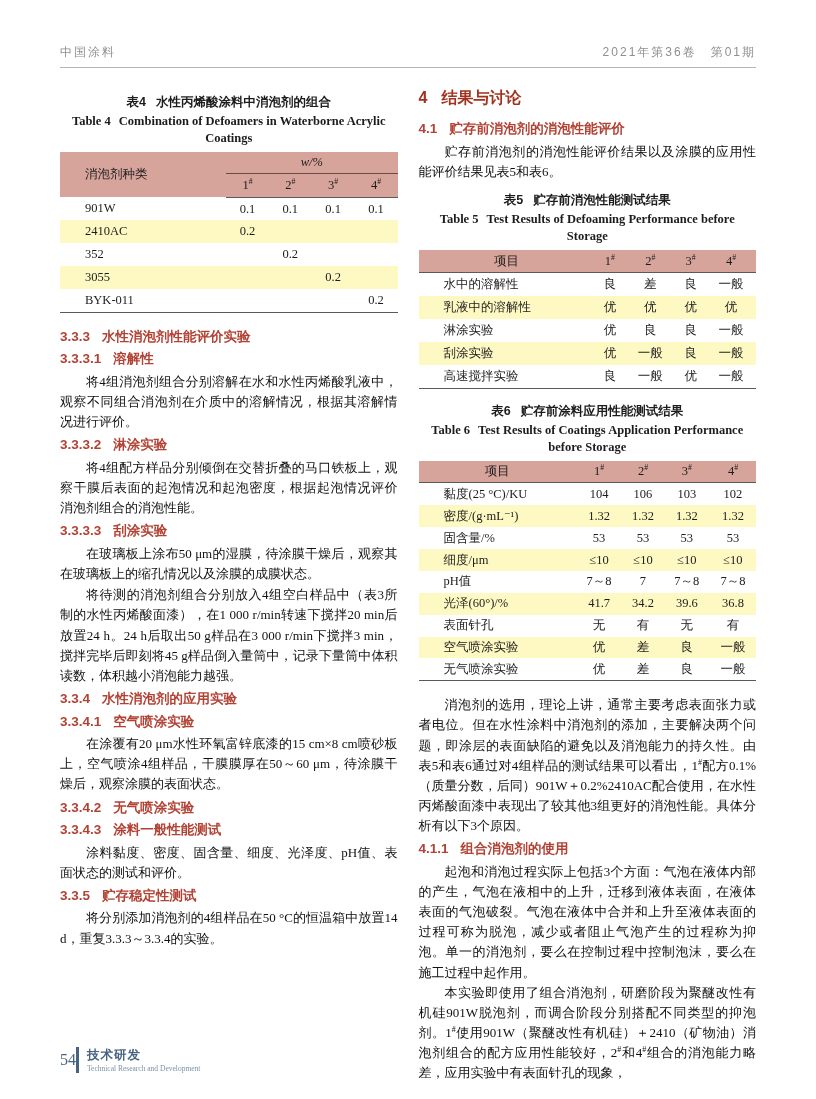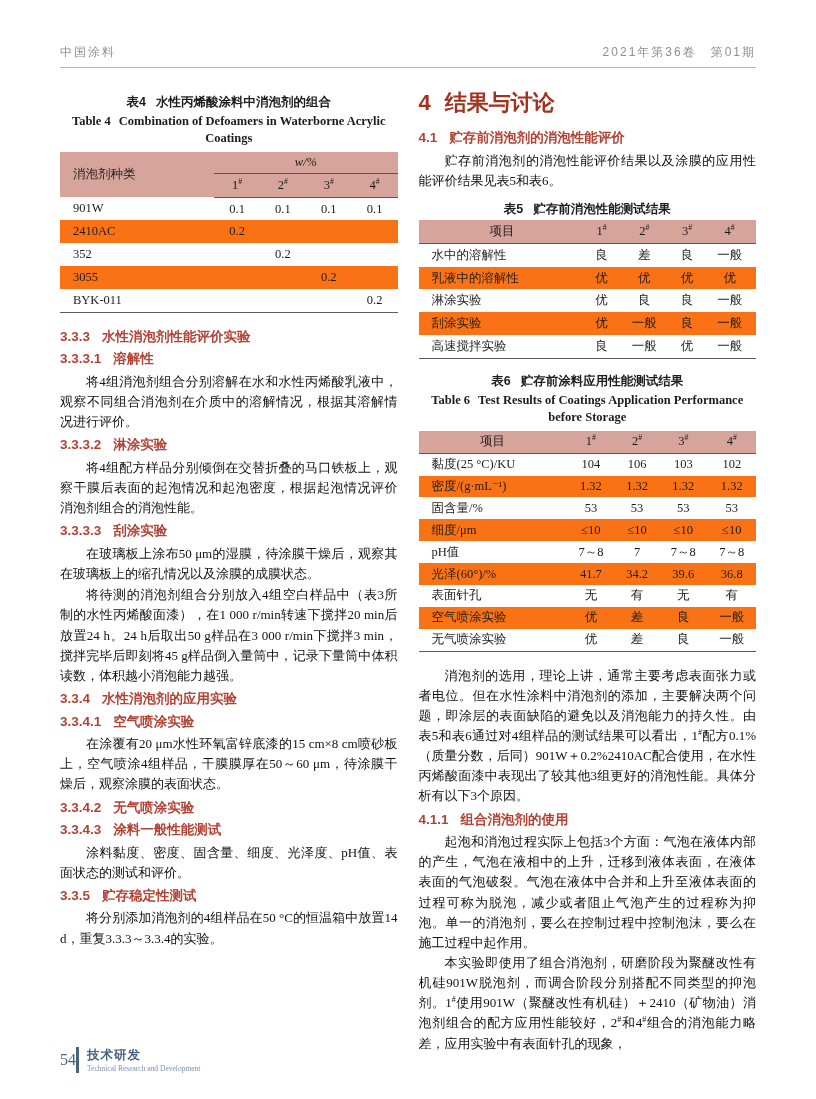--- a/index.html
+++ b/index.html
@@ -16,21 +16,21 @@
     color:#8f8f8f; font-size:12px; letter-spacing:2px;
     border-bottom:1px solid #b5b5b5; padding-bottom:6px; margin-bottom:20px;
     font-family:"Liberation Sans","DejaVu Sans",sans-serif;
   }
   
   .columns { display:grid; grid-template-columns:1fr 1fr; column-gap:21px; }
   .col { min-width:0; }
   
   .h2 {
     font-family:"Liberation Sans","DejaVu Sans",sans-serif;
-    font-size:22px; font-weight:bold; color:#a1321f;
+    font-size:16px; font-weight:bold; color:#a1321f;
     margin:0 0 10px 0;
   }
   .h2 .hnum { margin-right:14px; }
   .h3 {
     font-family:"Liberation Sans","DejaVu Sans",sans-serif;
     font-size:13.5px; font-weight:bold; color:#b24234;
     margin:3px 0 3px 0; line-height:1.45;
   }
   .h3 .hnum { margin-right:12px; }
   .h3 .htitle { color:#b24234; }
@@ -52,24 +52,24 @@
     line-height:1.35; margin-bottom:5px;
   }
   .cap-en .cap-label { margin-right:8px; }
   
   .datatable {
     width:100%; border-collapse:collapse; font-size:12.5px;
     border-bottom:1.5px solid #5a5a5a;
   }
   .datatable thead { background:#d7a49c; }
   .datatable th, .datatable td { padding:3px 4px; text-align:center; font-weight:normal; line-height:1.35; }
-  .datatable th.corner, .datatable td.rowlabel { text-align:left; padding-left:13px; }
+  .datatable th.corner, .datatable td.rowlabel { text-align:left; padding-left:25px; }
   .datatable thead tr.headline th { border-bottom:1px solid #5a5a5a; }
   .datatable th.group { border-bottom:1px solid #6d4a43; font-style:italic; padding:2px 4px; }
-  .datatable tbody tr.alt { background:#f97316; }
+  .datatable tbody tr.alt { background:#fef9c3; }
   sup.hash { font-size:0.62em; vertical-align:super; line-height:0; }
   .t6 th, .t6 td { padding:2.5px 4px; }
   
   .pagefoot {
     position:absolute; left:60px; bottom:26px;
     display:flex; align-items:center; 
     color:#47637f;
   }
   .pagefoot .pnum { font-size:16px; }
   .foot-label { border-left:3px solid #47637f; padding-left:8px; }
@@ -184,20 +184,23 @@
       <h3 class="h3">
         <span class="hnum">4.1</span><span class="htitle">贮存前消泡剂的消泡性能评价</span>
       </h3>
 
       <p class="para">贮存前消泡剂的消泡性能评价结果以及涂膜的应用性能评价结果见表5和表6。</p>
 
       <div class="tablock" style="margin-top:10px;">
         <div class="cap-cn">
           <span class="cap-label">表5</span><span>贮存前消泡性能测试结果</span>
         </div>
+        <div class="cap-en">
+          <span class="cap-label">Table 5</span><span>Test Results of Defoaming Performance before Storage</span>
+        </div>
         <table class="datatable">
           <thead>
             <tr class="headline">
               <th>项目</th>
               <th>1<sup class="hash">#</sup></th>
               <th>2<sup class="hash">#</sup></th>
               <th>3<sup class="hash">#</sup></th>
               <th>4<sup class="hash">#</sup></th>
             </tr>
           </thead>

